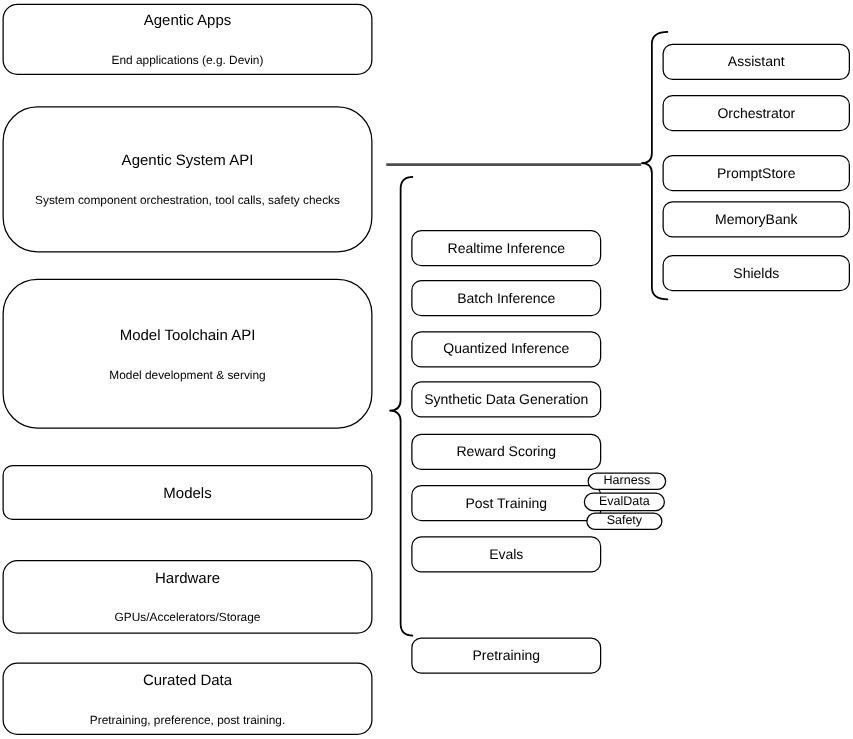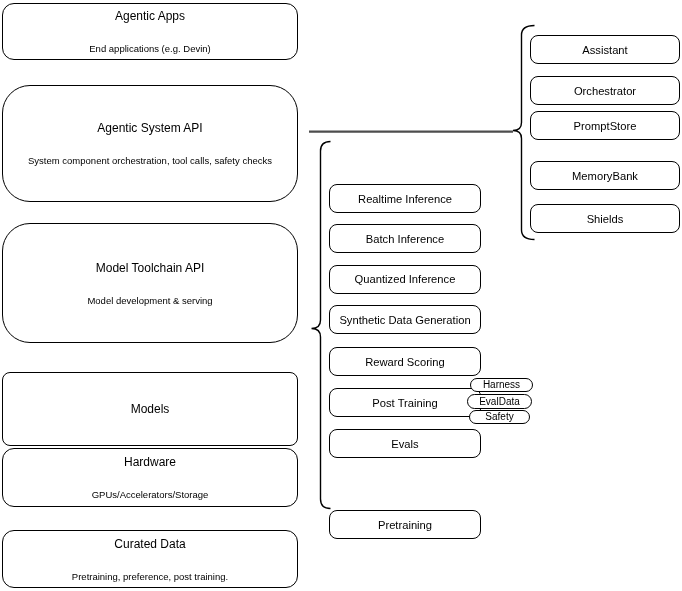--- a/index.html
+++ b/index.html
@@ -112,21 +112,21 @@
   <div class="lbox" style="top:85px;height:117px;border-radius:28px">
     <div class="ltitle">Agentic System API</div>
     <div class="lsub">System component orchestration, tool calls, safety checks</div>
   </div>
 
   <div class="lbox" style="top:223px;height:120px;border-radius:28px">
     <div class="ltitle">Model Toolchain API</div>
     <div class="lsub">Model development &amp; serving</div>
   </div>
 
-  <div class="lbox" style="top:372px;height:74px;border-radius:8px">
+  <div class="lbox" style="top:372px;height:44px;border-radius:8px">
     <div class="ltitle">Models</div>
   </div>
 
   <div class="lbox" style="top:448px;height:59px;border-radius:12px">
     <div class="ltitle">Hardware</div>
     <div class="lsub">GPUs/Accelerators/Storage</div>
   </div>
 
   <div class="lbox" style="top:530px;height:58px;border-radius:12px">
     <div class="ltitle">Curated Data</div>
@@ -167,21 +167,21 @@
   <div class="pill" style="left:469px;top:409.5px;width:61px;height:14.5px">
     <span>Safety</span>
   </div>
 
   <div class="sbox rgt" style="top:35px">
     <span>Assistant</span>
   </div>
   <div class="sbox rgt" style="top:76px">
     <span>Orchestrator</span>
   </div>
-  <div class="sbox rgt" style="top:111px">
+  <div class="sbox rgt" style="top:124px">
     <span>PromptStore</span>
   </div>
   <div class="sbox rgt" style="top:161px">
     <span>MemoryBank</span>
   </div>
   <div class="sbox rgt" style="top:204px">
     <span>Shields</span>
   </div>
 
 </div>

